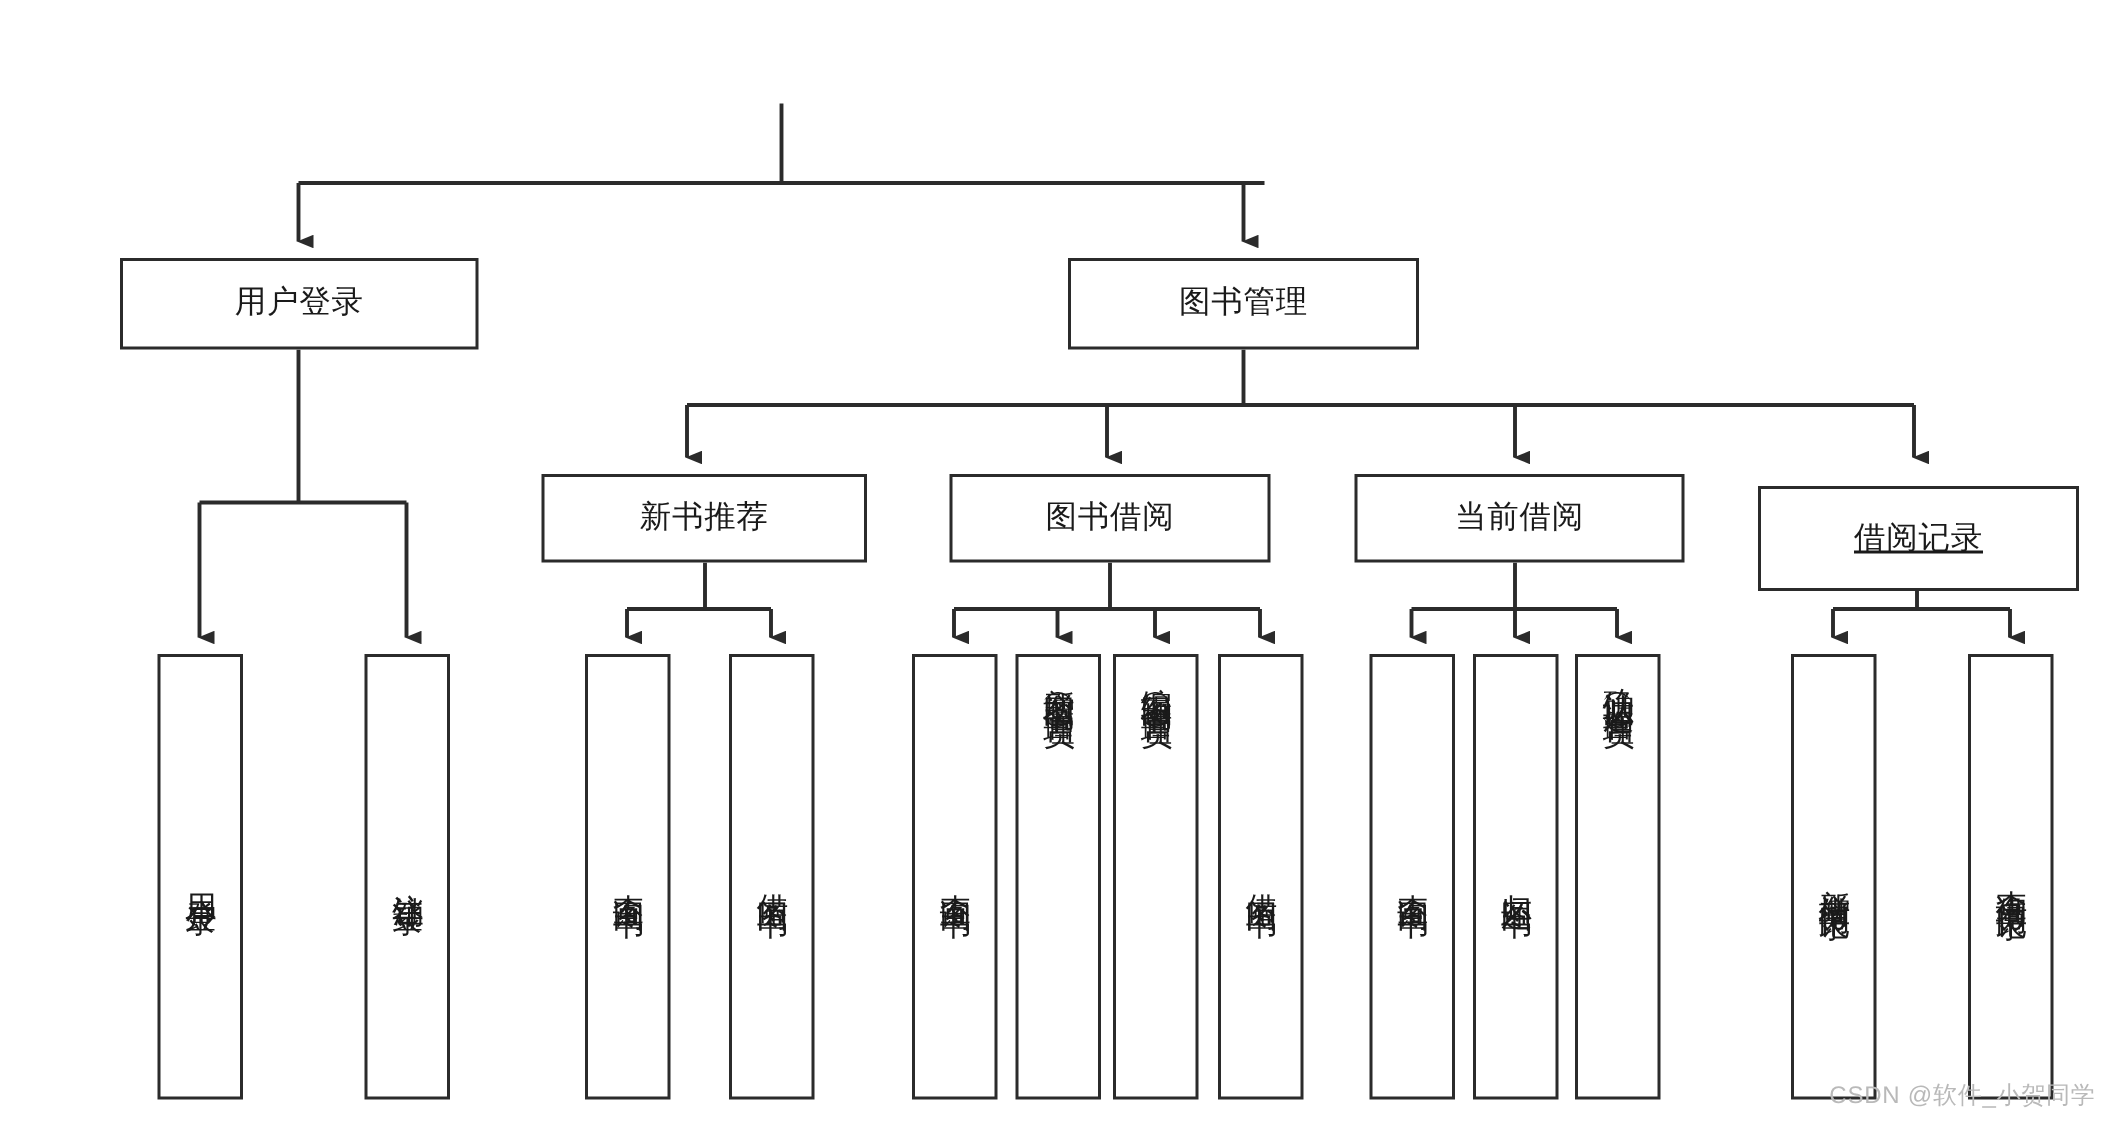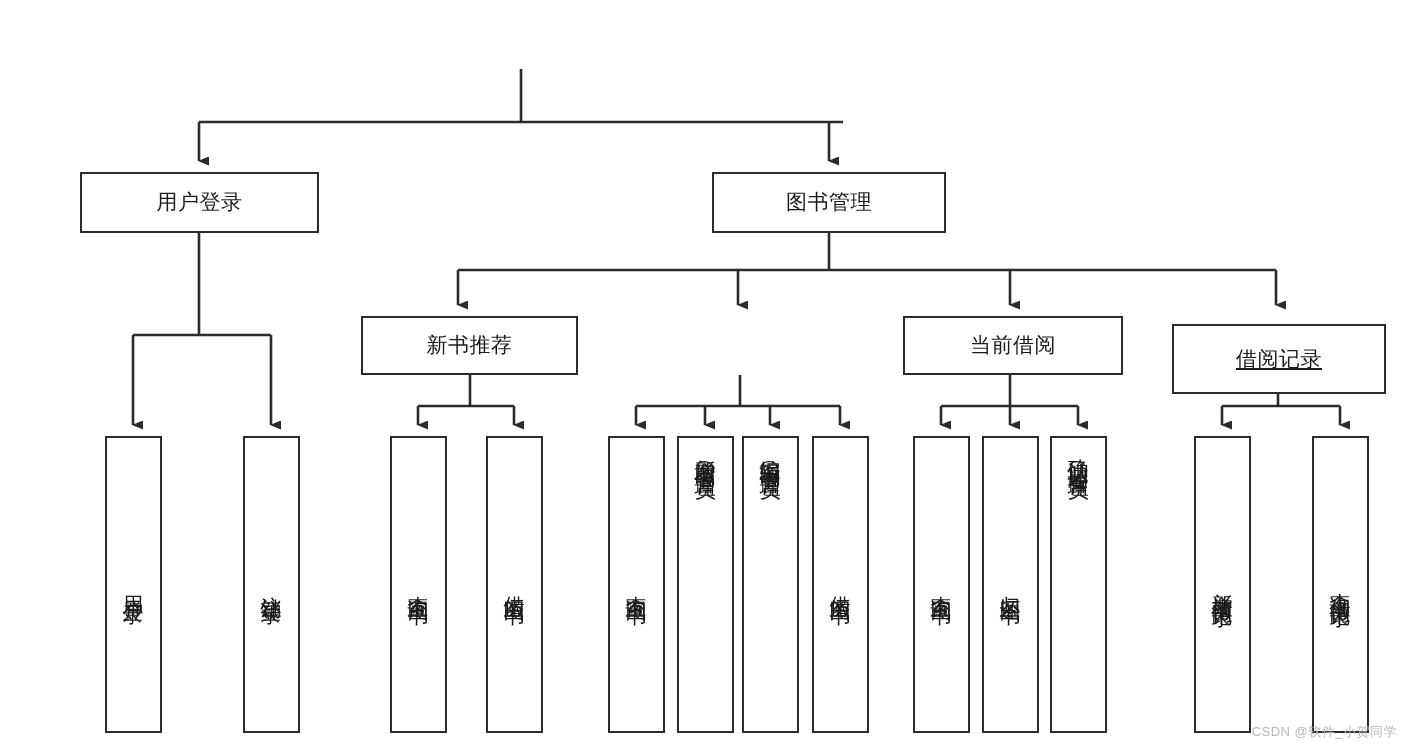--- a/index.html
+++ b/index.html
@@ -65,21 +65,21 @@
   }
   
   .node.vert.mid {
     align-items: center;
     padding-top: 0;
   }
   .watermark {
     position: absolute;
     right: 8px;
     bottom: 6px;
-    font-size: 13px;
+    font-size: 16px;
     color: #b9b9b9;
     white-space: nowrap;
     letter-spacing: 0.5px;
   }
 </style>
 </head>
 <body>
 
 <div id="canvas">
 
@@ -139,20 +139,23 @@
   </div>
 
   <div class="node horiz" style="left:712px; top:172px; width:234px; height:61px;">
     <span class="node-label">图书管理</span>
   </div>
 
   <div class="node horiz" style="left:361px; top:316px; width:217px; height:59px;">
     <span class="node-label">新书推荐</span>
   </div>
 
+  <div class="node horiz" style="left:633px; top:316px; width:214px; height:59px;">
+    <span class="node-label">图书借阅</span>
+  </div>
 
   <div class="node horiz" style="left:903px; top:316px; width:220px; height:59px;">
     <span class="node-label">当前借阅</span>
   </div>
 
   <div class="node horiz" style="left:1172px; top:324px; width:214px; height:70px;text-decoration:underline;">
     <span class="node-label">借阅记录</span>
   </div>
 
   <div class="node vert mid" style="left:105px; top:436px; width:57px; height:297px;">

